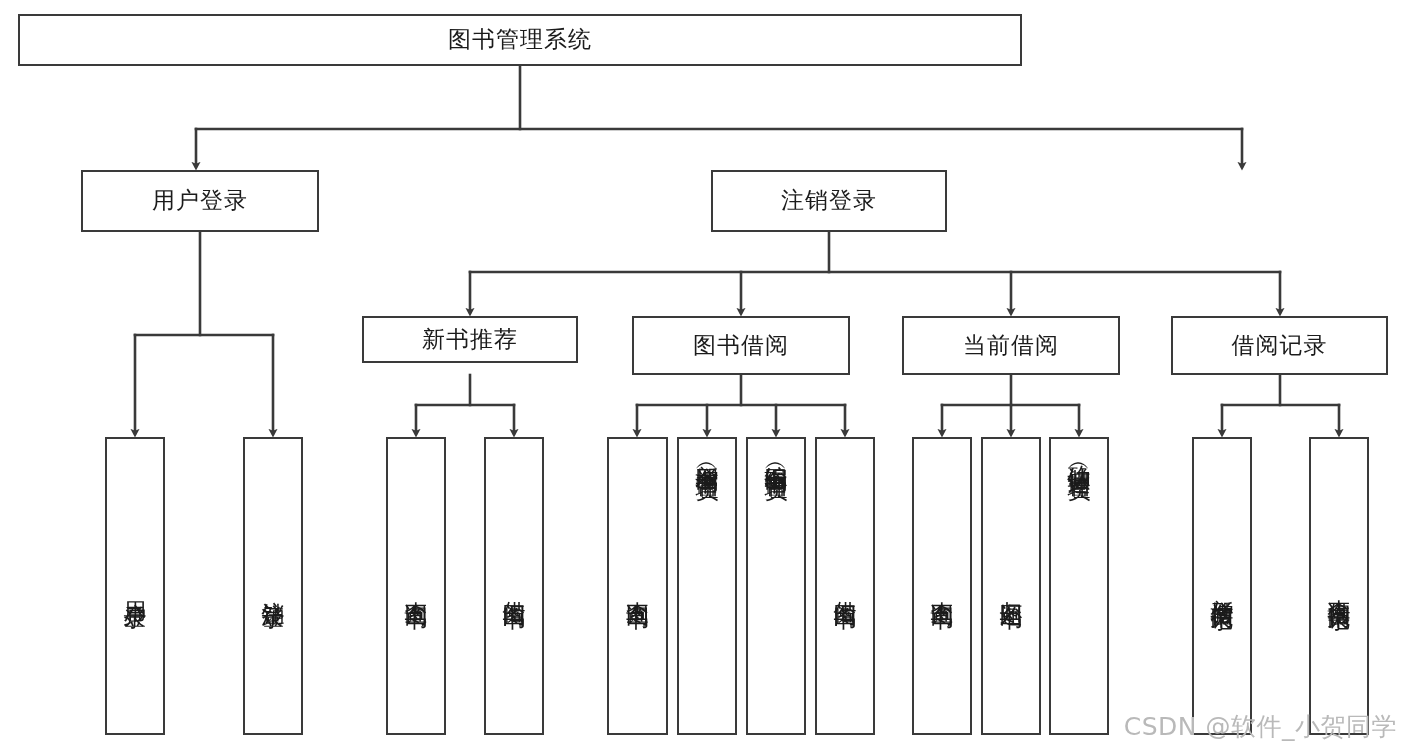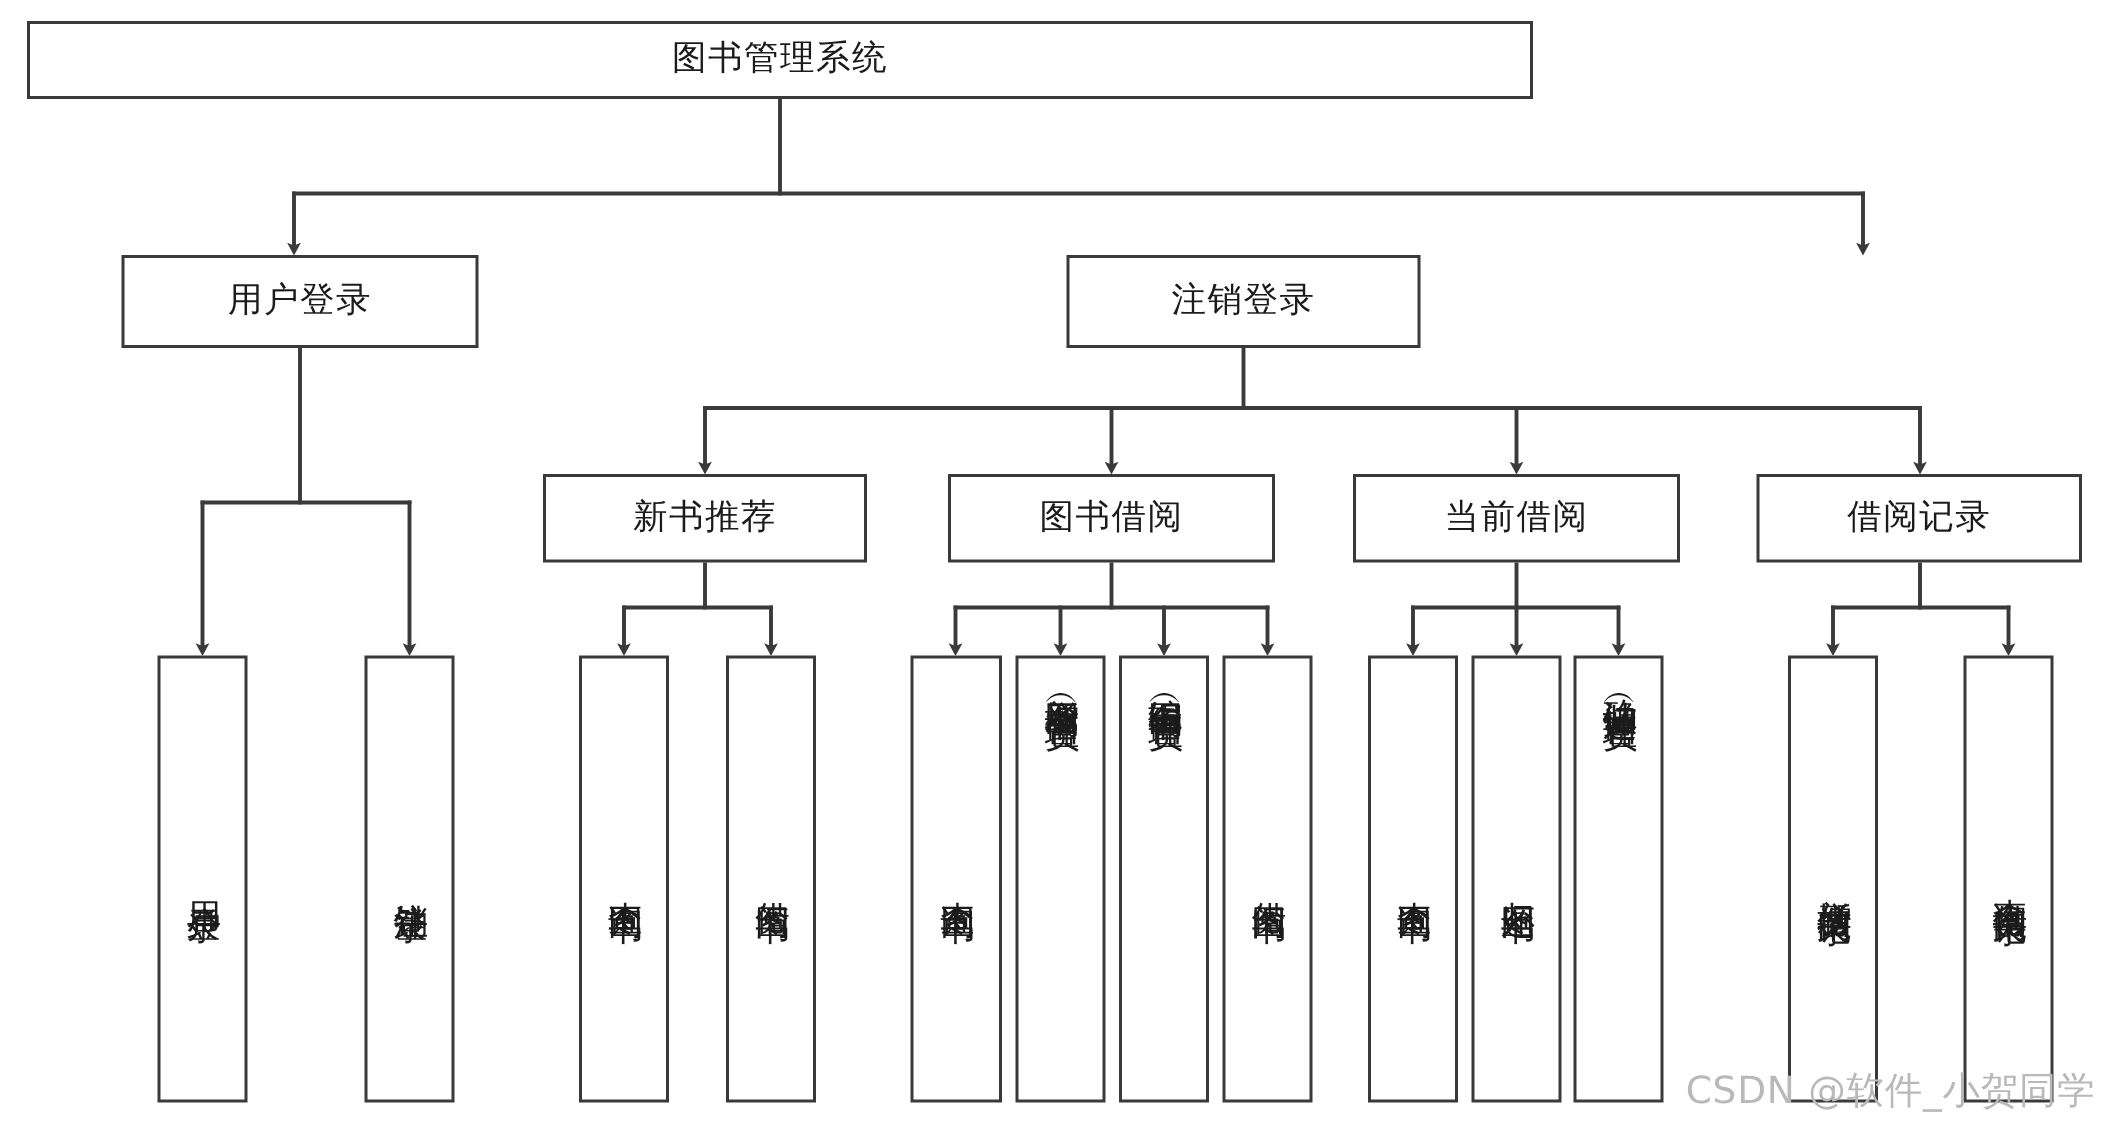--- a/index.html
+++ b/index.html
@@ -136,21 +136,21 @@
     <span class="label">图书管理系统</span>
   </div>
 
   <div class="node h" style="left:81px; top:170px; width:238px; height:62px;">
     <span class="label">用户登录</span>
   </div>
   <div class="node h" style="left:711px; top:170px; width:236px; height:62px;">
     <span class="label">注销登录</span>
   </div>
 
-  <div class="node h" style="left:362px; top:316px; width:216px; height:59px;">
+  <div class="node h" style="left:362px; top:316px; width:216px; height:47px;">
     <span class="label">新书推荐</span>
   </div>
   <div class="node h" style="left:632px; top:316px; width:218px; height:59px;">
     <span class="label">图书借阅</span>
   </div>
   <div class="node h" style="left:902px; top:316px; width:218px; height:59px;">
     <span class="label">当前借阅</span>
   </div>
   <div class="node h" style="left:1171px; top:316px; width:217px; height:59px;text-align:center;">
     <span class="label">借阅记录</span>

